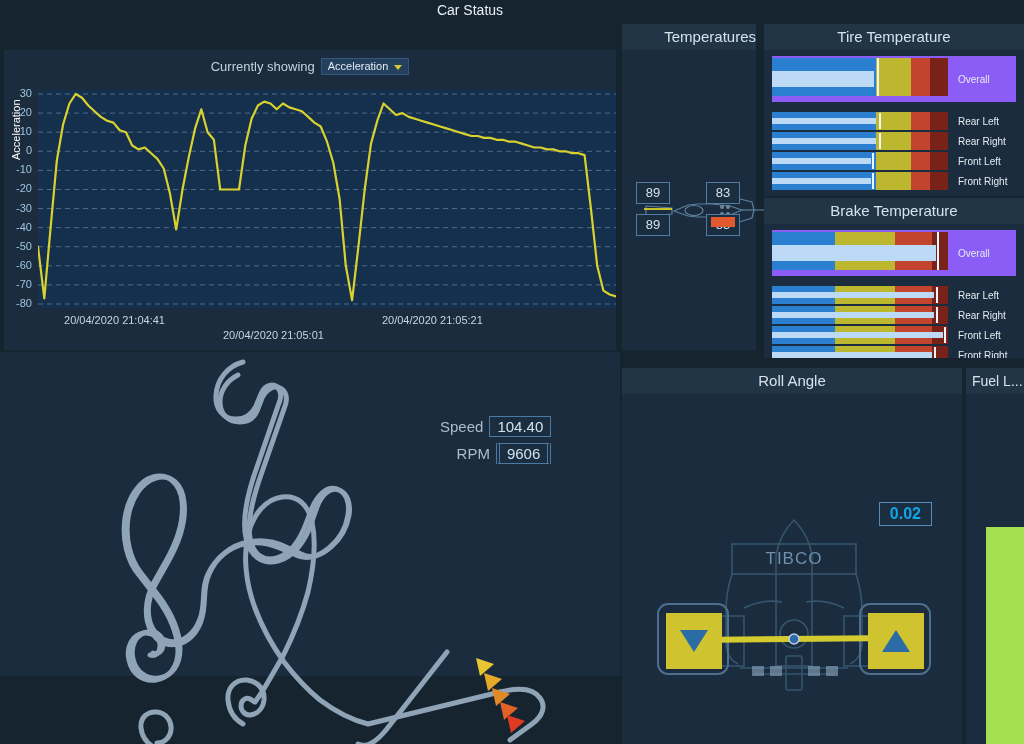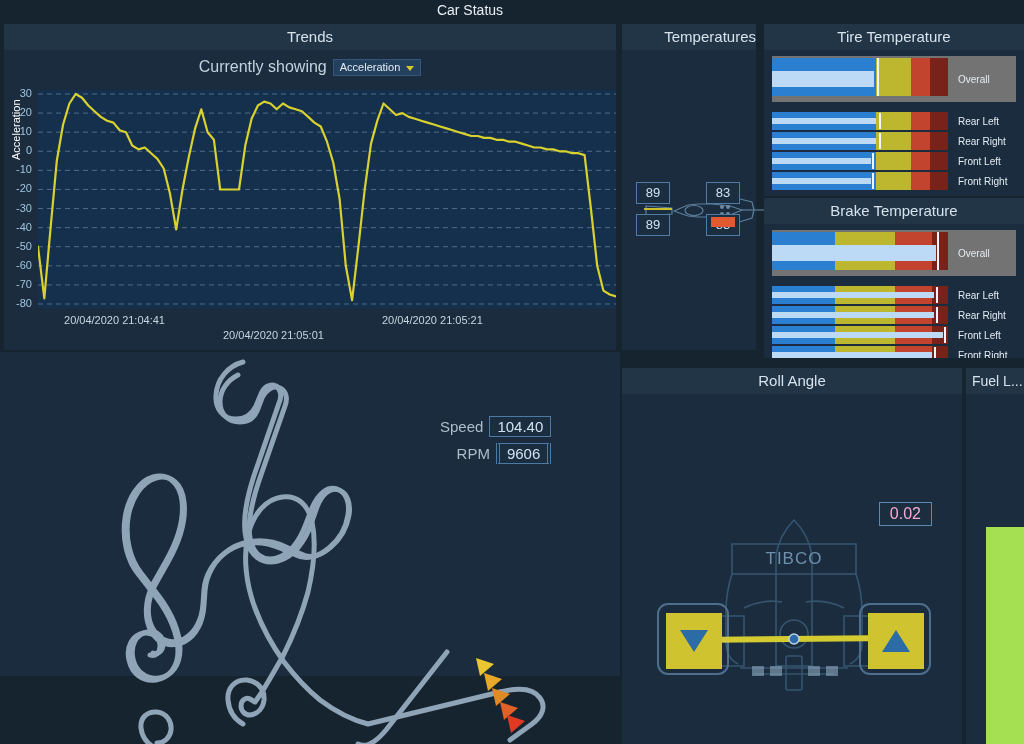--- a/index.html
+++ b/index.html
@@ -28,21 +28,21 @@
   }
 
   
   #trends { position: absolute; left: 4px; top: 24px; width: 612px; height: 326px; background:#16242f; }
   #trends .panel-title { width: 612px; }
   #trends-body { position: absolute; left: 0; top: 26px; width: 612px; height: 300px; background: #1a2c3d; }
   #dropdown-row {
     position: absolute; left: 0; top: 8px; width: 612px;
     display: flex; justify-content: center; align-items: center; gap: 6px;
   }
-  #dd-label { color: #c3d2de; font-size: 16px; }
+  #dd-label { color: #c3d2de; font-size: 13px; }
   #dd-select {
     background: #23415f; border: 1px solid #35567a; color: #e3ebf2;
     font-size: 11px; height: 17px; line-height: 15px; padding: 0 20px 0 6px;
     position: relative; min-width: 82px;
   }
   #dd-chev { position: absolute; right: 6px; top: 6px; width: 0; height: 0;
     border-left: 4px solid transparent; border-right: 4px solid transparent;
     border-top: 5px solid #d8c832; }
 
   #plot-wrap { position: absolute; left: 34px; top: 40px; width: 578px; height: 250px; }
@@ -62,21 +62,21 @@
   
   #tire { position: absolute; left: 764px; top: 24px; width: 260px; height: 172px; background:#16242f; }
   #tire .panel-title { width: 260px; }
   #tire-body { position: absolute; left: 0; top: 26px; width: 260px; height: 146px; background: #1a2c3d; overflow:hidden; }
 
   #brake { position: absolute; left: 764px; top: 198px; width: 260px; height: 197px; background:#16242f; }
   #brake .panel-title { width: 260px; }
   #brake-body { position: absolute; left: 0; top: 26px; width: 260px; height: 134px; background: #1a2c3d; overflow:hidden; }
 
   .bullet-row { position: relative; height: 18px; margin: 0 0 2px 8px; width: 244px; }
-  .bullet-big { position: relative; height: 46px; margin: 6px 0 10px 8px; width: 244px; background:#737373; padding-top:4px;}
+  .bullet-big { position: relative; height: 46px; margin: 6px 0 10px 8px; width: 244px; background:#8b5cf6; padding-top:4px;}
   .bands { position: absolute; left: 0; top: 0; height: 100%; width: 176px; }
   .band { position: absolute; top: 0; height: 100%; }
   .measure { position: absolute; left: 0; height: 34%; top: 33%; background: #bcd9f5; }
   .target { position: absolute; top: 6%; height: 88%; width: 2px; background: #eef5fb; }
   .blabel { position: absolute; left: 186px; top: 50%; transform: translateY(-50%);
     color: #e4ecf3; font-size: 10px; white-space: nowrap; }
 
   
   #track { position: absolute; left: 0px; top: 352px; width: 620px; height: 324px; background: #1a2c3d; }
   #readouts { position: absolute; left: 440px; top: 64px; }
@@ -84,38 +84,37 @@
   .ro-label { color: #aebdcb; font-size: 15px; }
   .ro-val { border: 1px solid #4d7aa3; color: #cfe2f2; font-size: 15px; padding: 1px 7px; background: #1b2e40; }
   .ro-val.dbl { border-left: 4px double #4d7aa3; border-right: 4px double #4d7aa3; }
 
   
   #roll { position: absolute; left: 622px; top: 368px; width: 340px; height: 376px; background:#16242f; }
   #roll .panel-title { width: 340px; }
   #roll-body { position: absolute; left: 0; top: 26px; width: 340px; height: 350px; background: #1a2c3d; }
   #roll-val {
     position: absolute; right: 30px; top: 108px;
-    border: 1px solid #5b8ab5; color: #f9a8d4; font-size: 16px; padding: 2px 10px; background:#1b2e40;
+    border: 1px solid #5b8ab5; color: #0ea5e9; font-size: 16px; padding: 2px 10px; background:#1b2e40;font-weight:bold;
   }
 
   
   #fuel { position: absolute; left: 966px; top: 368px; width: 58px; height: 376px; background:#16242f; }
   #fuel .panel-title { width: 58px; text-align: left; padding-left: 6px; font-size: 14px; }
   #fuel-body { position: absolute; left: 0; top: 26px; width: 58px; height: 350px; background: #1a2c3d; }
   #fuel-bar { position: absolute; left: 20px; bottom: 0px; width: 58px; background: #a5e052; }
 </style>
 </head>
 <body>
 
 <div id="root">
 
   <div class="app-title">Car Status</div>
 
   <div id="trends">
-    <div class="panel-title">Trends</div>
     <div id="trends-body">
 
       <div id="dropdown-row">
         <span id="dd-label">Currently showing</span>
         <span id="dd-select">
           <span>Acceleration</span>
           <span id="dd-chev"></span>
         </span>
       </div>
 

